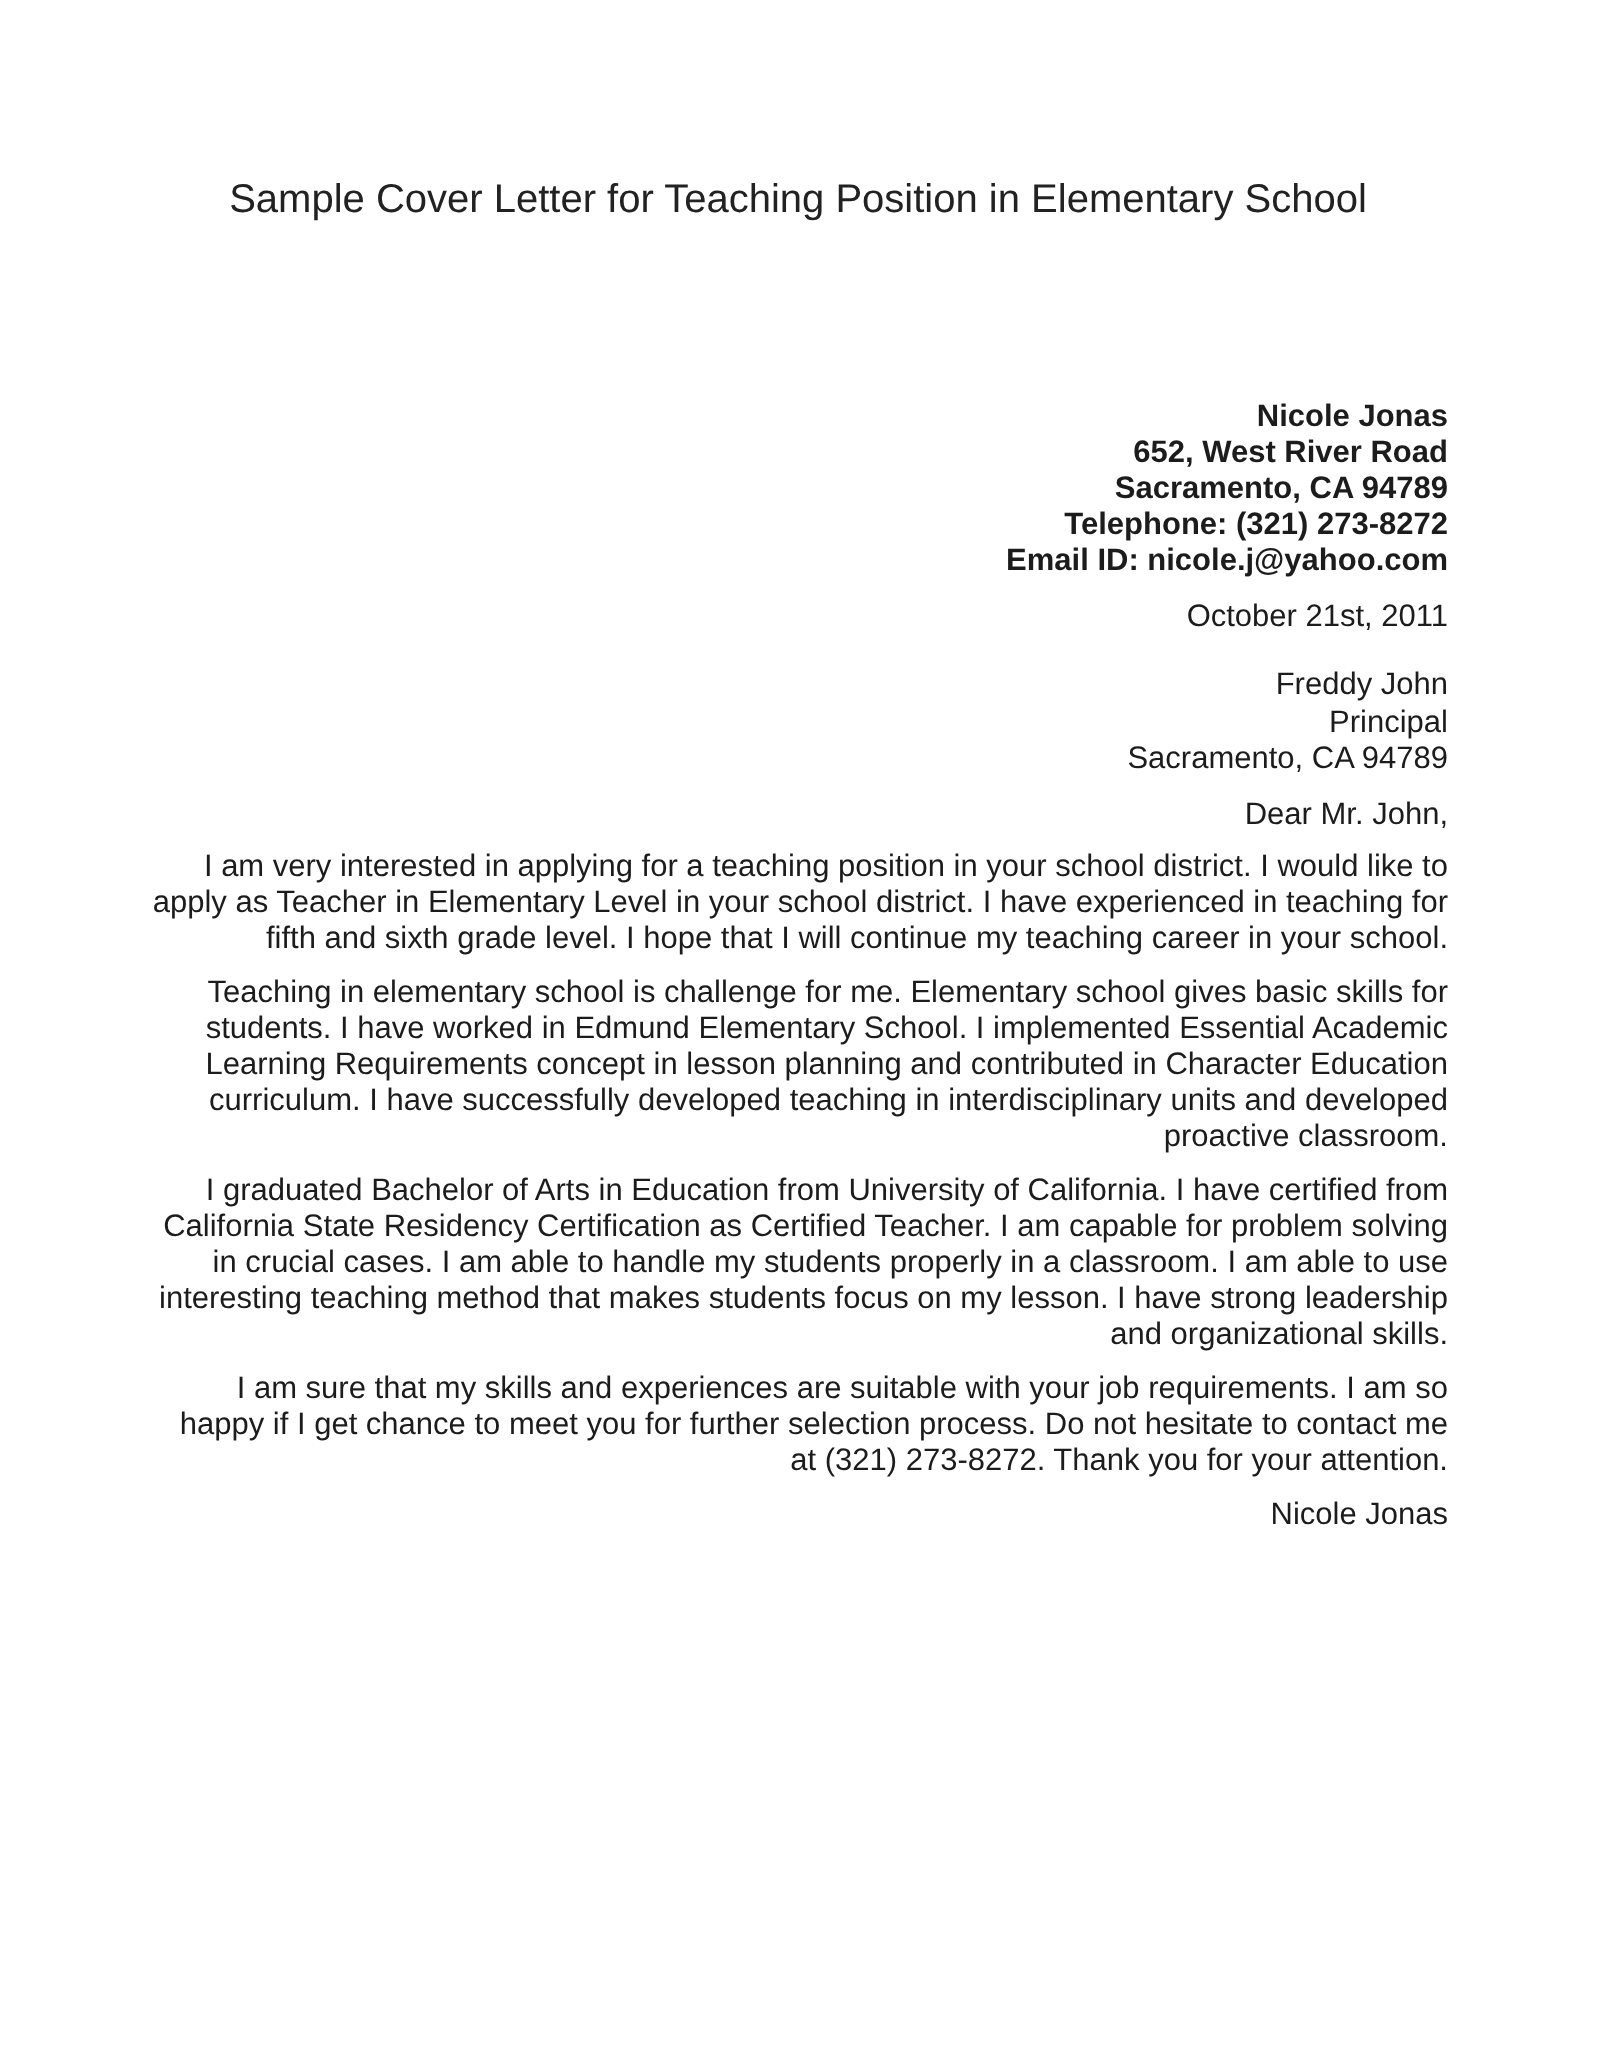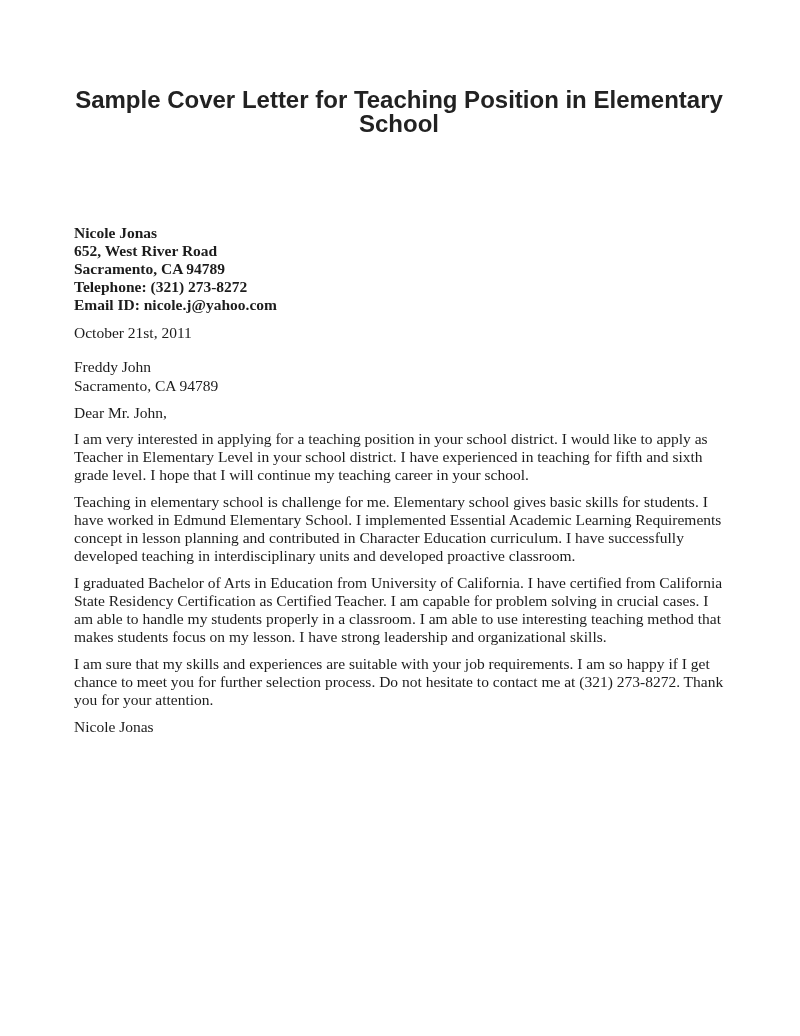--- a/index.html
+++ b/index.html
@@ -15,31 +15,32 @@
   }
   .page {
     box-sizing: border-box;
     width: 800px;
     height: 1036px;
     padding: 88px 76px 0 74px;
     background: #ffffff;
   }
   .doc-title {
     font-family: "Liberation Sans", sans-serif;
-    font-size: 24px;
-    font-weight: 700;
+    font-size: 20px;
+    font-weight: 400;
     line-height: 24px;
     text-align: center;
     color: #222222;
     margin: 0 0 88px 0;
   }
   .serif {
-    font-family: Liberation Serif, serif;
+    font-family: Liberation Sans, sans-serif;
     font-size: 15.5px;
     line-height: 18px;
+    text-align: right;
   }
   .sender-block {
     font-weight: 700;
     margin: 0 0 10px 0;
   }
   .block-line {
     display: block;
   }
   .date-line {
     margin: 0 0 9px 0;
@@ -74,20 +75,21 @@
     <span class="block-line">652, West River Road</span>
     <span class="block-line">Sacramento, CA 94789</span>
     <span class="block-line">Telephone: (321) 273-8272</span>
     <span class="block-line">Email ID: nicole.j@yahoo.com</span>
   </div>
 
   <p class="serif date-line">October 21st, 2011</p>
 
   <div class="serif recipient-block">
     <span class="block-line">Freddy John</span>
+    <span class="block-line">Principal</span>
     <span class="block-line">Sacramento, CA 94789</span>
   </div>
 
   <p class="serif salutation">Dear Mr. John,</p>
 
   <p class="serif body-paragraph">I am very interested in applying for a teaching position in your school district. I would like to apply as Teacher in Elementary Level in your school district. I have experienced in teaching for fifth and sixth grade level. I hope that I will continue my teaching career in your school.</p>
 
   <p class="serif body-paragraph">Teaching in elementary school is challenge for me. Elementary school gives basic skills for students. I have worked in Edmund Elementary School. I implemented Essential Academic Learning Requirements concept in lesson planning and contributed in Character Education curriculum. I have successfully developed teaching in interdisciplinary units and developed proactive classroom.</p>
 
   <p class="serif body-paragraph">I graduated Bachelor of Arts in Education from University of California. I have certified from California State Residency Certification as Certified Teacher. I am capable for problem solving in crucial cases. I am able to handle my students properly in a classroom. I am able to use interesting teaching method that makes students focus on my lesson. I have strong leadership and organizational skills.</p>

